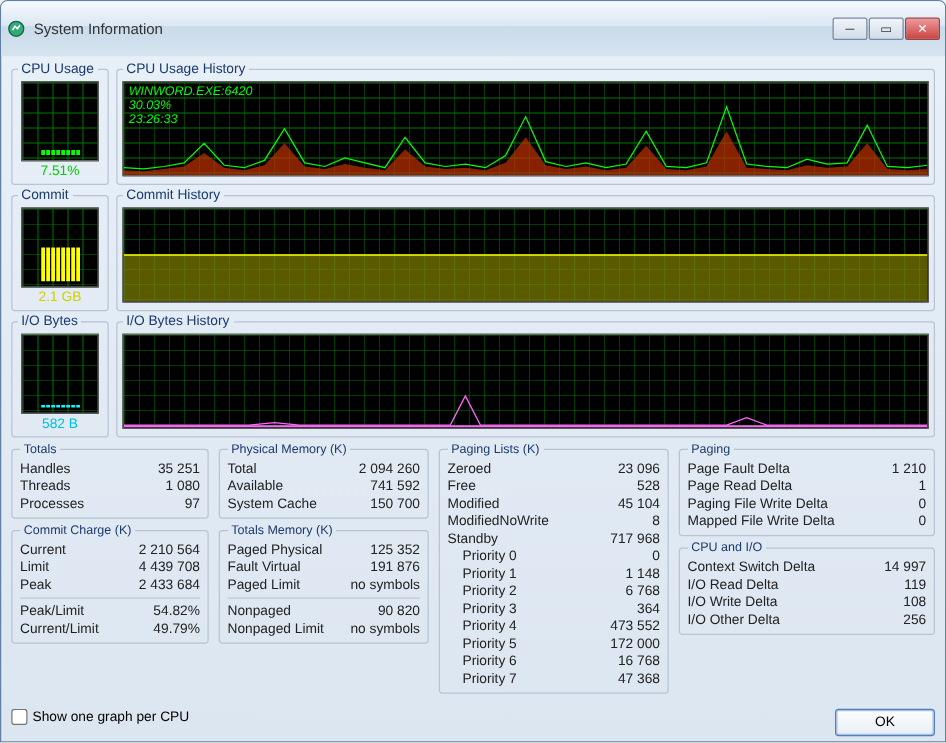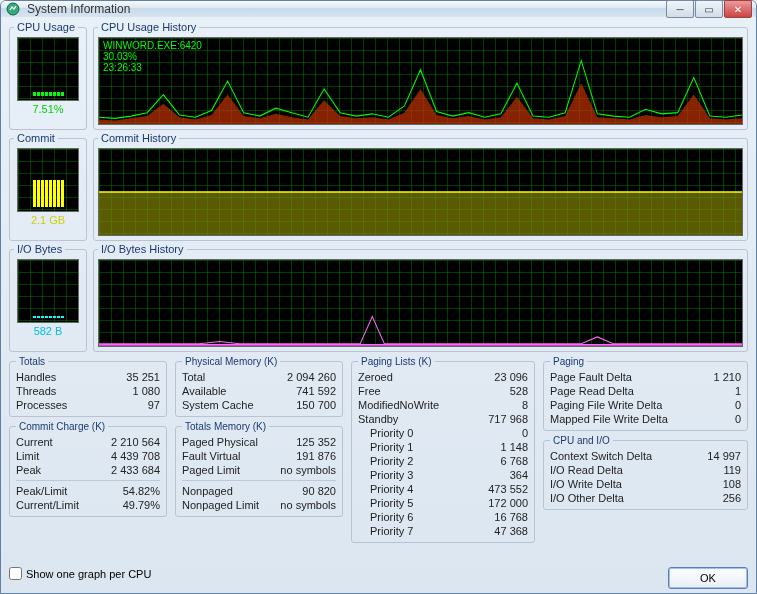--- a/index.html
+++ b/index.html
@@ -14,21 +14,21 @@
 .window {
   width: 757px;
   height: 594px;
   background: linear-gradient(to bottom, #e8f0f8 0%, #dce6f0 100%);
   border: 1px solid #6080a4;
   border-radius: 6px 6px 0 0;
   display: flex;
   flex-direction: column;
 }
 .titlebar {
-  height: 16px;
+  height: 44px;
   background: linear-gradient(to bottom, #f5f9fd 0%, #dbe7f3 45%, #c9daea 46%, #d6e4f0 100%);
   border-radius: 5px 5px 0 0;
   display: flex;
   align-items: center;
   padding: 0 4px;
 }
 .titlebar .icon { width: 16px; height: 16px; margin-right: 6px; display:flex; align-items:center; justify-content:center;}
 .titlebar .title { flex: 1; color: #333; font-size: 12px; }
 .win-controls { display: flex; gap: 0; }
 .win-btn {
@@ -63,21 +63,21 @@
 }
 .mini-panel { width: 78px; }
 .hist-panel { flex: 1; }
 .mini-graph, .hist-graph {
   background: #000;
   border: 1px solid #666;
   position: relative;
   overflow: hidden;
 }
 .mini-graph { width: 62px; height: 64px; margin: 0 auto; }
-.hist-graph { width: 100%; height: 88px; }
+.hist-graph { width: 100%; height: 76px; font-style: italic; }
 .mini-value {
   text-align: center;
   font-size: 11px;
   margin-top: 2px;
 }
 .grid-bg {
   position:absolute; inset:0;
   background-image:
     repeating-linear-gradient(to right, rgba(0,120,0,.5) 0 1px, transparent 1px 12px),
     repeating-linear-gradient(to bottom, rgba(0,120,0,.5) 0 1px, transparent 1px 12px);
@@ -342,20 +342,24 @@
           <legend>Paging Lists (K)</legend>
           <div class="kv">
               <span class="k">Zeroed</span>
               <span class="v">23 096</span>
             </div>
           <div class="kv">
               <span class="k">Free</span>
               <span class="v">528</span>
             </div>
           <div class="kv">
+              <span class="k">Modified</span>
+              <span class="v">45 104</span>
+            </div>
+          <div class="kv">
               <span class="k">ModifiedNoWrite</span>
               <span class="v">8</span>
             </div>
           <div class="kv">
               <span class="k">Standby</span>
               <span class="v">717 968</span>
             </div>
           <div class="kv indent">
               <span class="k">Priority 0</span>
               <span class="v">0</span>

